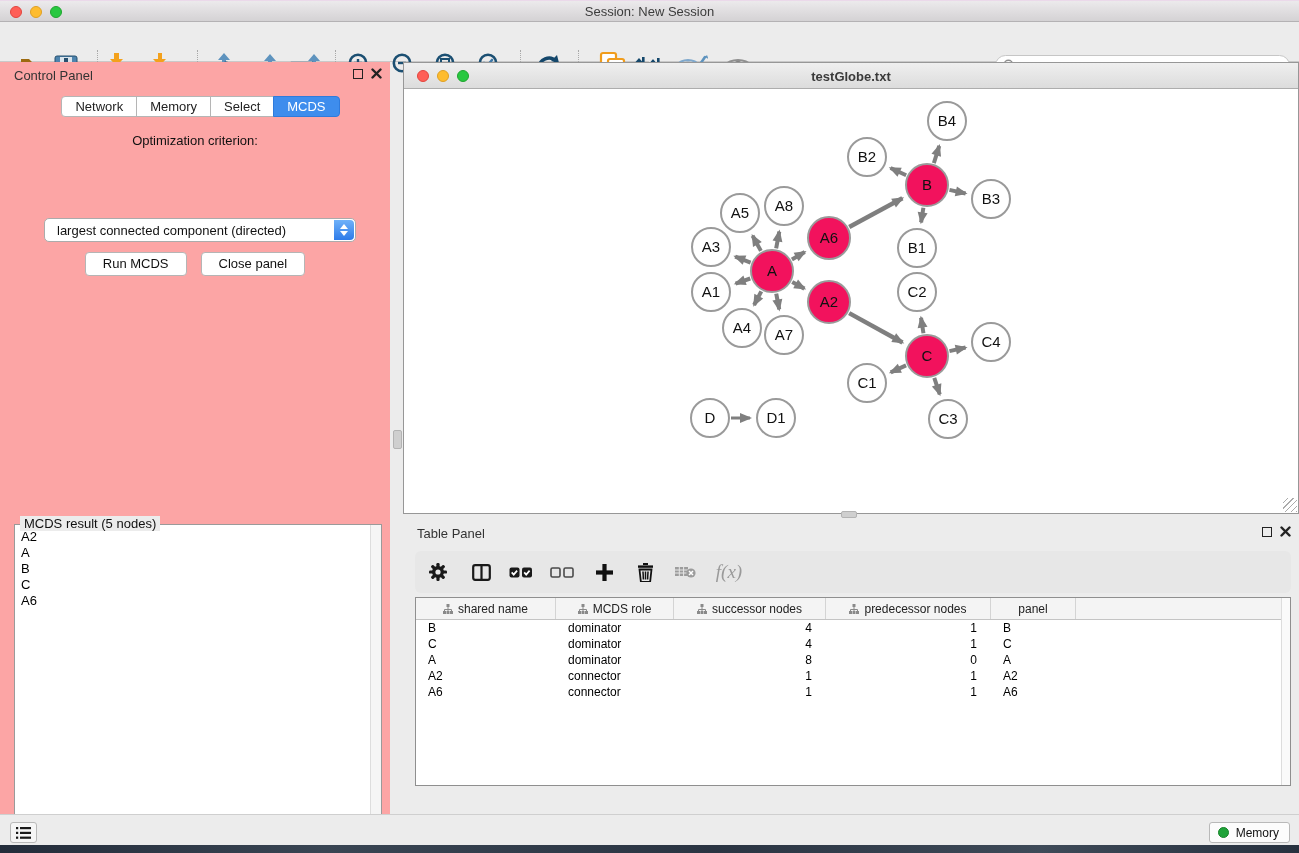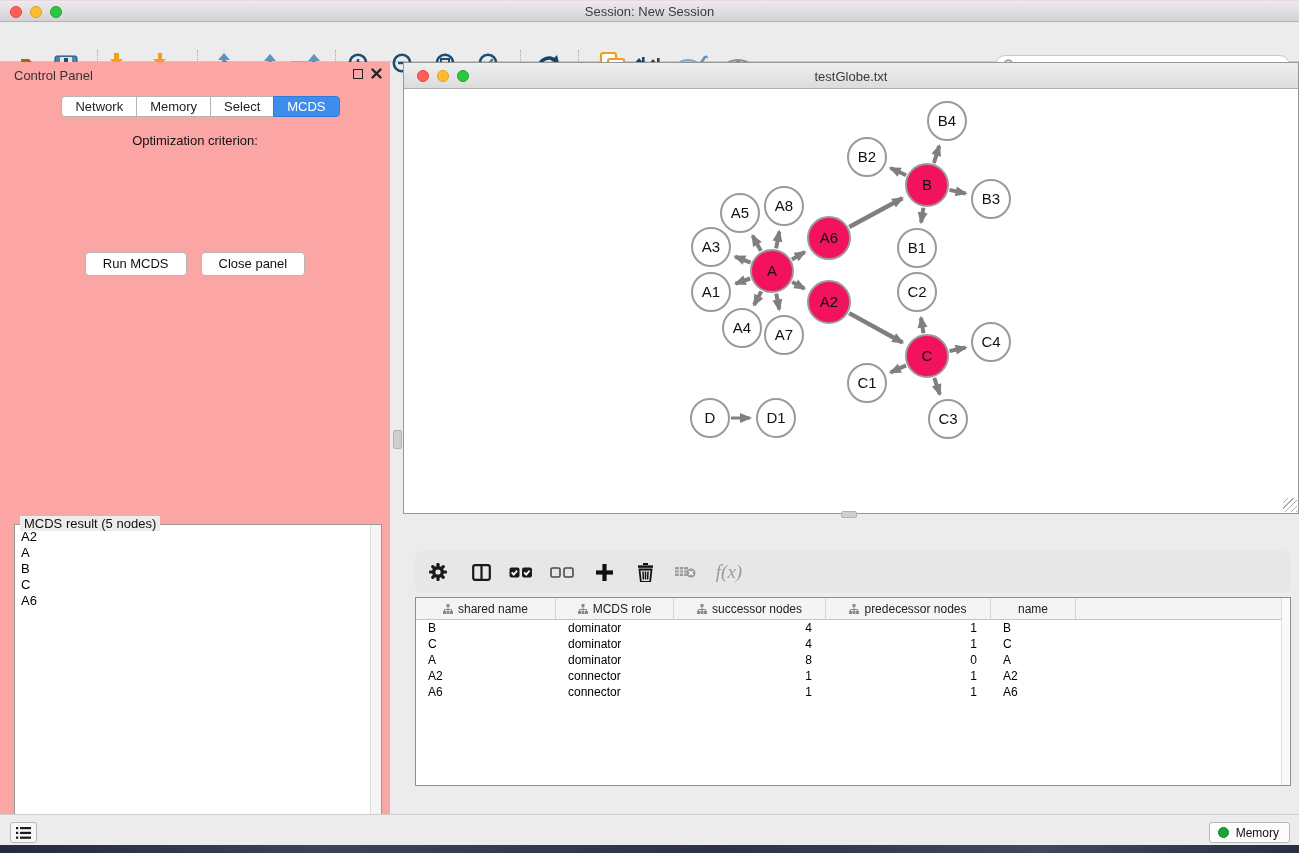--- a/index.html
+++ b/index.html
@@ -44,21 +44,21 @@
   .cp-buttons { position:absolute; left:0; right:0; top:190px; display:flex; justify-content:center; gap:14px; }
   .btn { height:24px; padding:0 17px; background:#FFF; border:1px solid #B5B5B5; border-radius:4px; font-size:13px; color:#111; line-height:22px; cursor:default; }
   .result-box { position:absolute; left:14px; top:462px; width:368px; height:338px; background:#FFF; border:1px solid #9A9A9A; }
   .result-legend { position:absolute; left:5px; top:-9px; background:#ECECEC; padding:0 4px; font-size:13px; color:#111; }
   .result-list { position:absolute; left:0; top:4px; right:12px; bottom:0; overflow:hidden; }
   .result-list div { font-size:13px; color:#000; padding-left:6px; line-height:16px; }
   .result-scroll { position:absolute; right:0; top:0; bottom:0; width:11px; background:#F5F5F5; border-left:1px solid #DDD; }
 
   
   .net-window { position:absolute; left:403px; top:62px; width:896px; height:452px; background:#FFF; border:1px solid #979797; }
-  .net-titlebar { position:relative; height:26px; background:linear-gradient(#EFEFEF,#DCDCDC); border-bottom:1px solid #ADADAD; }
+  .net-titlebar { position:relative; height:26px; background:linear-gradient(#EFEFEF,#DCDCDC); border-bottom:1px solid #ADADAD;font-weight:bold; }
   .net-titlebar .title { position:absolute; left:0; right:0; top:6px; text-align:center; font-size:13px; color:#3A3A3A; }
   .net-titlebar .lights { top:7px; left:13px; }
   .net-canvas { position:absolute; left:0; top:27px; right:0; bottom:0; background:#FFF; }
   .net-canvas svg { position:absolute; left:0; top:0; }
   .resize-grip { position:absolute; right:1px; bottom:1px; width:14px; height:14px;
      background:repeating-linear-gradient(135deg, transparent 0 3px, #ABABAB 3px 4px); }
   .v-handle { position:absolute; left:393px; top:430px; width:9px; height:19px; background:#CFCFCF; border:1px solid #B3B3B3; border-radius:2px; }
   .h-handle { position:absolute; left:841px; top:511px; width:16px; height:7px; background:#CFCFCF; border:1px solid #B3B3B3; border-radius:2px; }
 
   
@@ -272,20 +272,27 @@
     </div>
     <div class="ctrl-tabs">
         <div class="seg" id="ctrl-tab-seg">
           <div class="tab">Network</div>
           <div class="tab">Memory</div>
           <div class="tab">Select</div>
           <div class="tab active">MCDS</div>
         </div>
       </div>
     <div class="opt-label">Optimization criterion:</div>
+    <div class="criterion">
+      <span>largest connected component (directed)</span>
+      <div class="stepper">
+          <div class="up"></div>
+          <div class="dn"></div>
+        </div>
+    </div>
     <div class="cp-buttons">
       <div class="btn">Run MCDS</div>
       <div class="btn">Close panel</div>
     </div>
     <div class="result-box">
       <div class="result-legend">MCDS result (5 nodes)</div>
       <div class="result-list" id="mcds-list">
           <div>A2</div>
           <div>A</div>
           <div>B</div>
@@ -416,20 +423,30 @@
             <text x="372" y="333" text-anchor="middle" font-size="15" fill="#111" font-family="&quot;Liberation Sans&quot;, sans-serif">D1</text>
           </g>
         </svg>
     </div>
     <div class="resize-grip"></div>
   </div>
   <div class="v-handle"></div>
   <div class="h-handle"></div>
 
   <div class="table-panel">
+    <div class="tp-titlebar">
+      <div class="panel-title">Table Panel</div>
+      <div class="panel-btns">
+        <div class="float-icon"></div>
+        <svg class="xicon" width="11" height="11" viewBox="0 0 11 11">
+            <line x1="1.5" y1="1.5" x2="9.5" y2="9.5"></line>
+            <line x1="9.5" y1="1.5" x2="1.5" y2="9.5"></line>
+          </svg>
+      </div>
+    </div>
     <div class="tp-toolbar">
       <div class="tpi" style="width:46px">
         <svg width="20" height="20" viewBox="0 0 20 20">
             <g fill="#1A1A1A">
               <rect x="8.4" y="1" width="3.2" height="18" rx="1.2"></rect>
               <rect x="8.4" y="1" width="3.2" height="18" rx="1.2" transform="rotate(45 10 10)"></rect>
               <rect x="8.4" y="1" width="3.2" height="18" rx="1.2" transform="rotate(90 10 10)"></rect>
               <rect x="8.4" y="1" width="3.2" height="18" rx="1.2" transform="rotate(135 10 10)"></rect>
               <circle cx="10" cy="10" r="6"></circle>
             </g>
@@ -559,21 +576,21 @@
                 <line x1="5" y1="3" x2="5" y2="5.5"></line>
                 <line x1="1.5" y1="5.5" x2="8.5" y2="5.5"></line>
                 <line x1="1.5" y1="5.5" x2="1.5" y2="7"></line>
                 <line x1="8.5" y1="5.5" x2="8.5" y2="7"></line>
                 <line x1="5" y1="5.5" x2="5" y2="7"></line>
               </g>
             </svg>
             <span>predecessor nodes</span>
           </div>
           <div class="hc" style="width: 85px;">
-            <span>name</span>
+            <span>panel</span>
           </div>
         </div>
       <div class="dt-body" id="table-body">
           <div class="row">
             <div class="cell" style="width: 140px; text-align: left; padding: 0px 0px 0px 12px;">B</div>
             <div class="cell" style="width: 118px; text-align: left; padding: 0px 0px 0px 12px;">dominator</div>
             <div class="cell" style="width: 152px; text-align: right; padding: 0px 14px 0px 0px;">4</div>
             <div class="cell" style="width: 165px; text-align: right; padding: 0px 14px 0px 0px;">1</div>
             <div class="cell" style="width: 85px; text-align: left; padding: 0px 0px 0px 12px;">B</div>
           </div>

